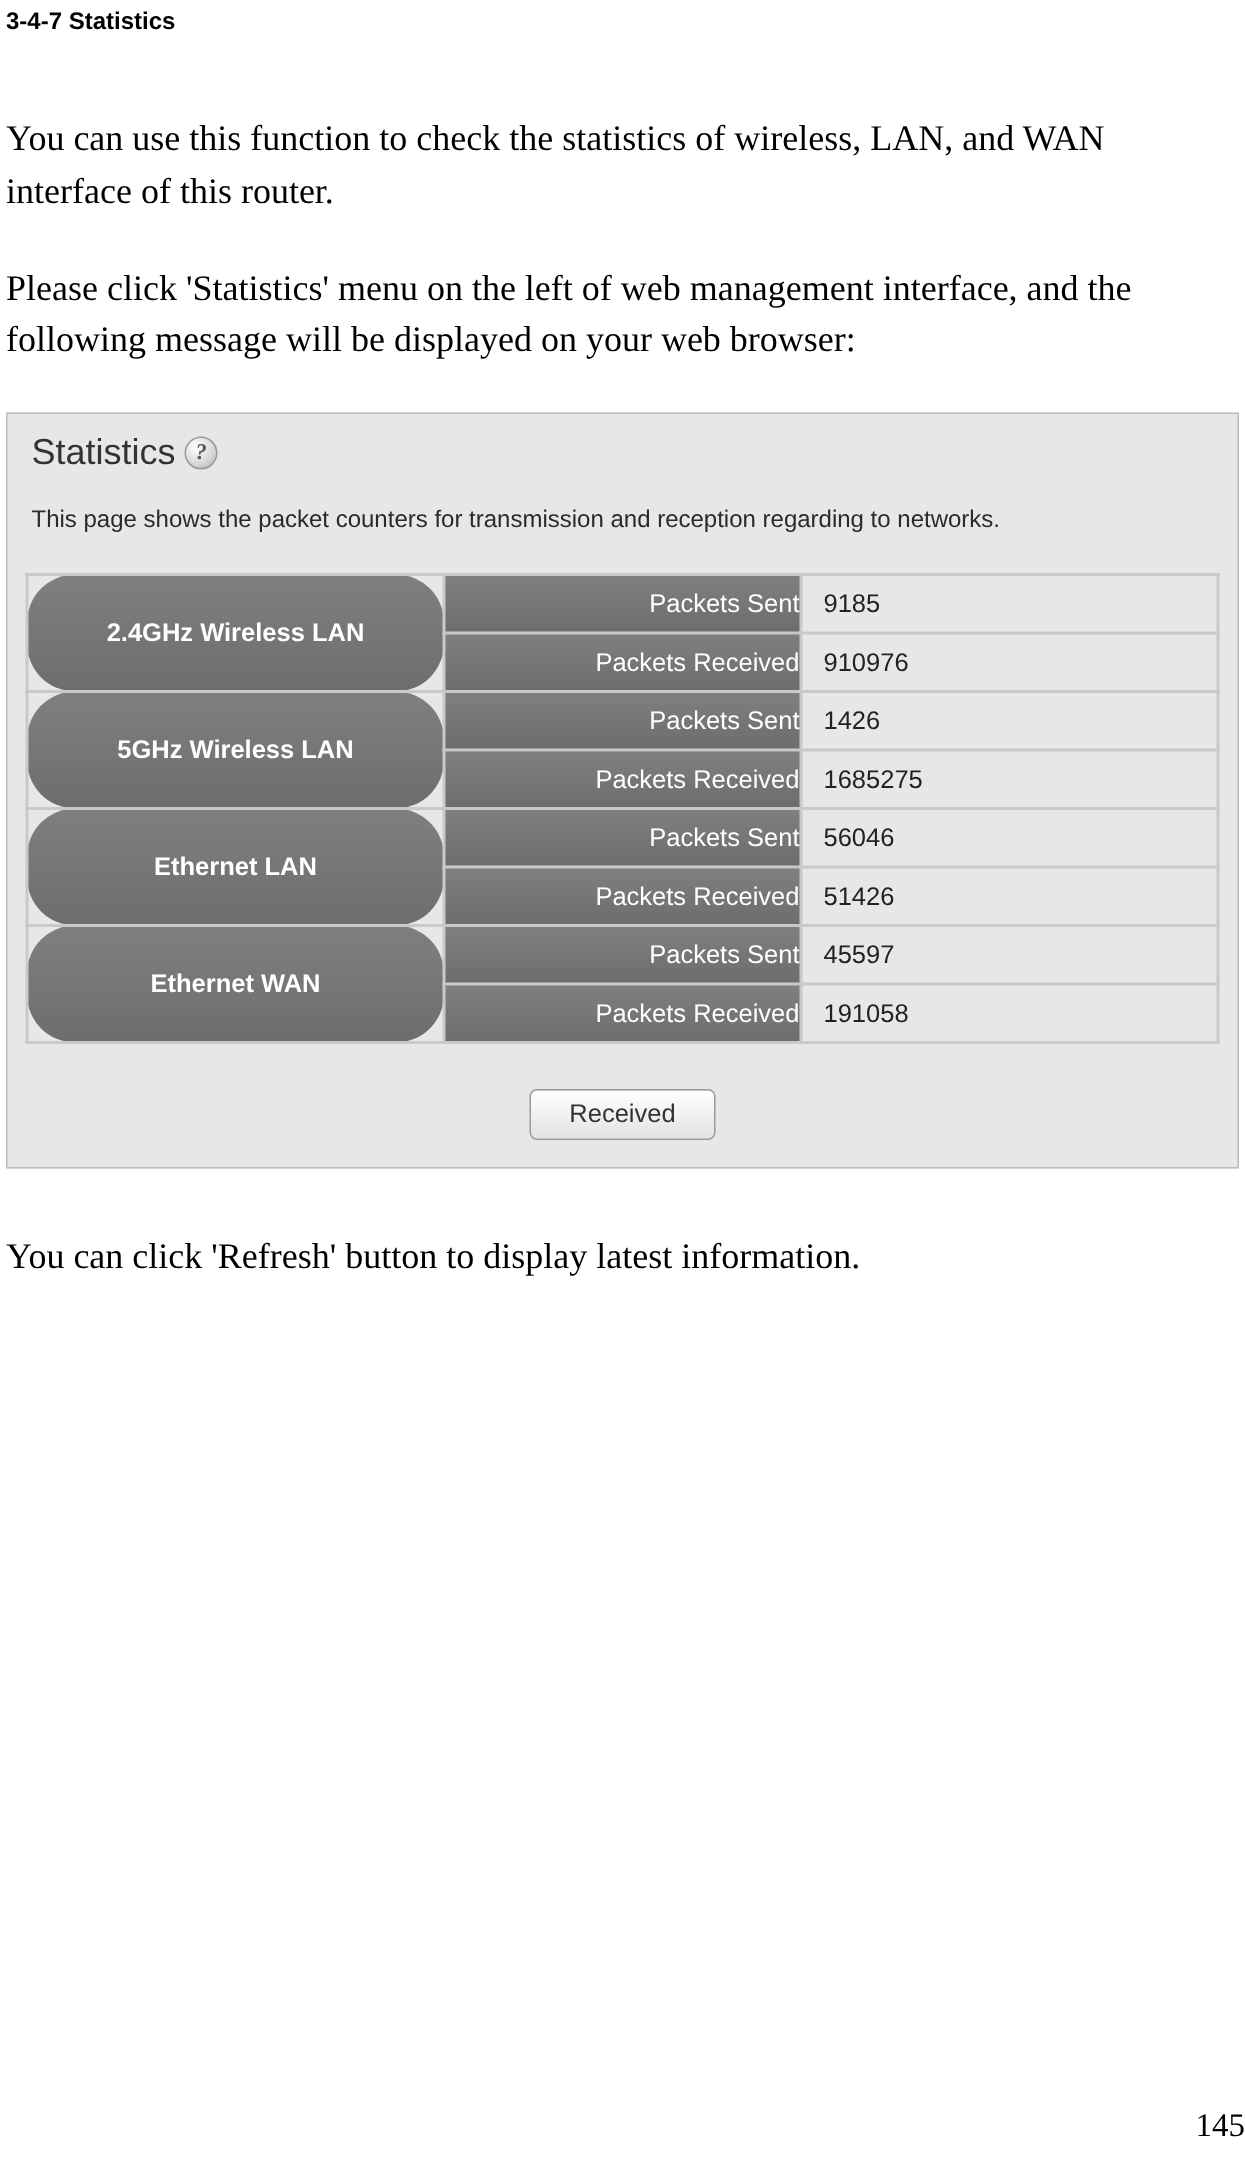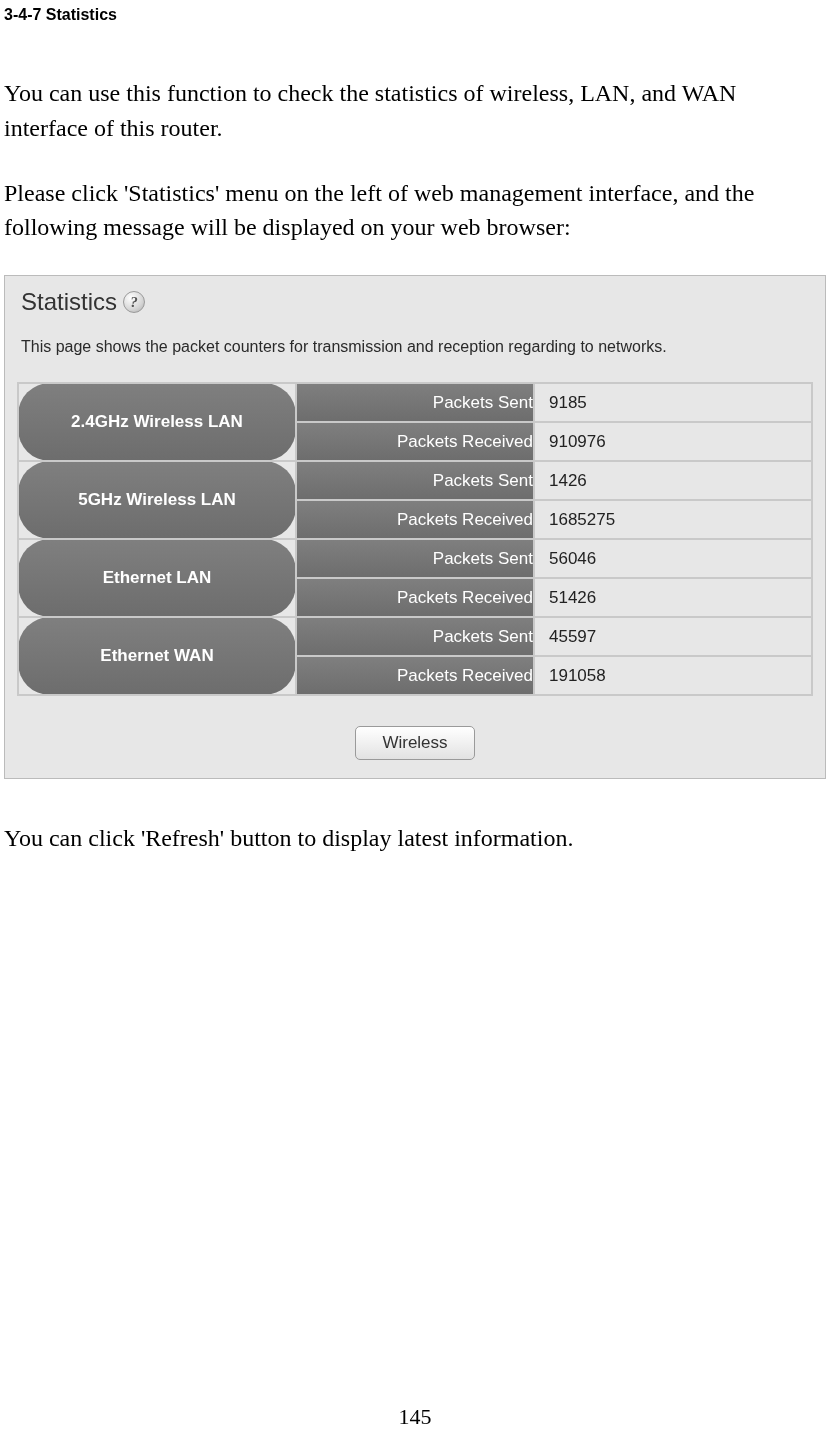--- a/index.html
+++ b/index.html
@@ -111,21 +111,21 @@
       background: linear-gradient(#ffffff, #e2e2e2);
       border: 1px solid #9a9a9a;
       border-radius: 5px;
       cursor: pointer;
     }
     .page-number {
       position: absolute;
       bottom: 18px;
       left: 0;
       right: 0;
-      text-align: center;
+      text-align: right;
       font-size: 22px;
     }
   </style>
 </head>
 <body>
 
 <div class="heading">3-4-7 Statistics</div>
 
 <p class="para">You can use this function to check the statistics of wireless, LAN, and WAN interface of this router.</p>
 
@@ -178,19 +178,19 @@
       <td class="value-cell">45597</td>
     </tr>
     <tr>
       <td class="metric-head">Packets Received</td>
       <td class="value-cell">191058</td>
     </tr>
   </tbody>
     </table>
 
   <div class="refresh-row">
-    <button class="refresh-btn">Wireless</button>
+    <button class="refresh-btn">Received</button>
   </div>
 </div>
 
 <p class="para">You can click 'Refresh' button to display latest information.</p>
 
 <div class="page-number">145</div>
 
 </body></html>

